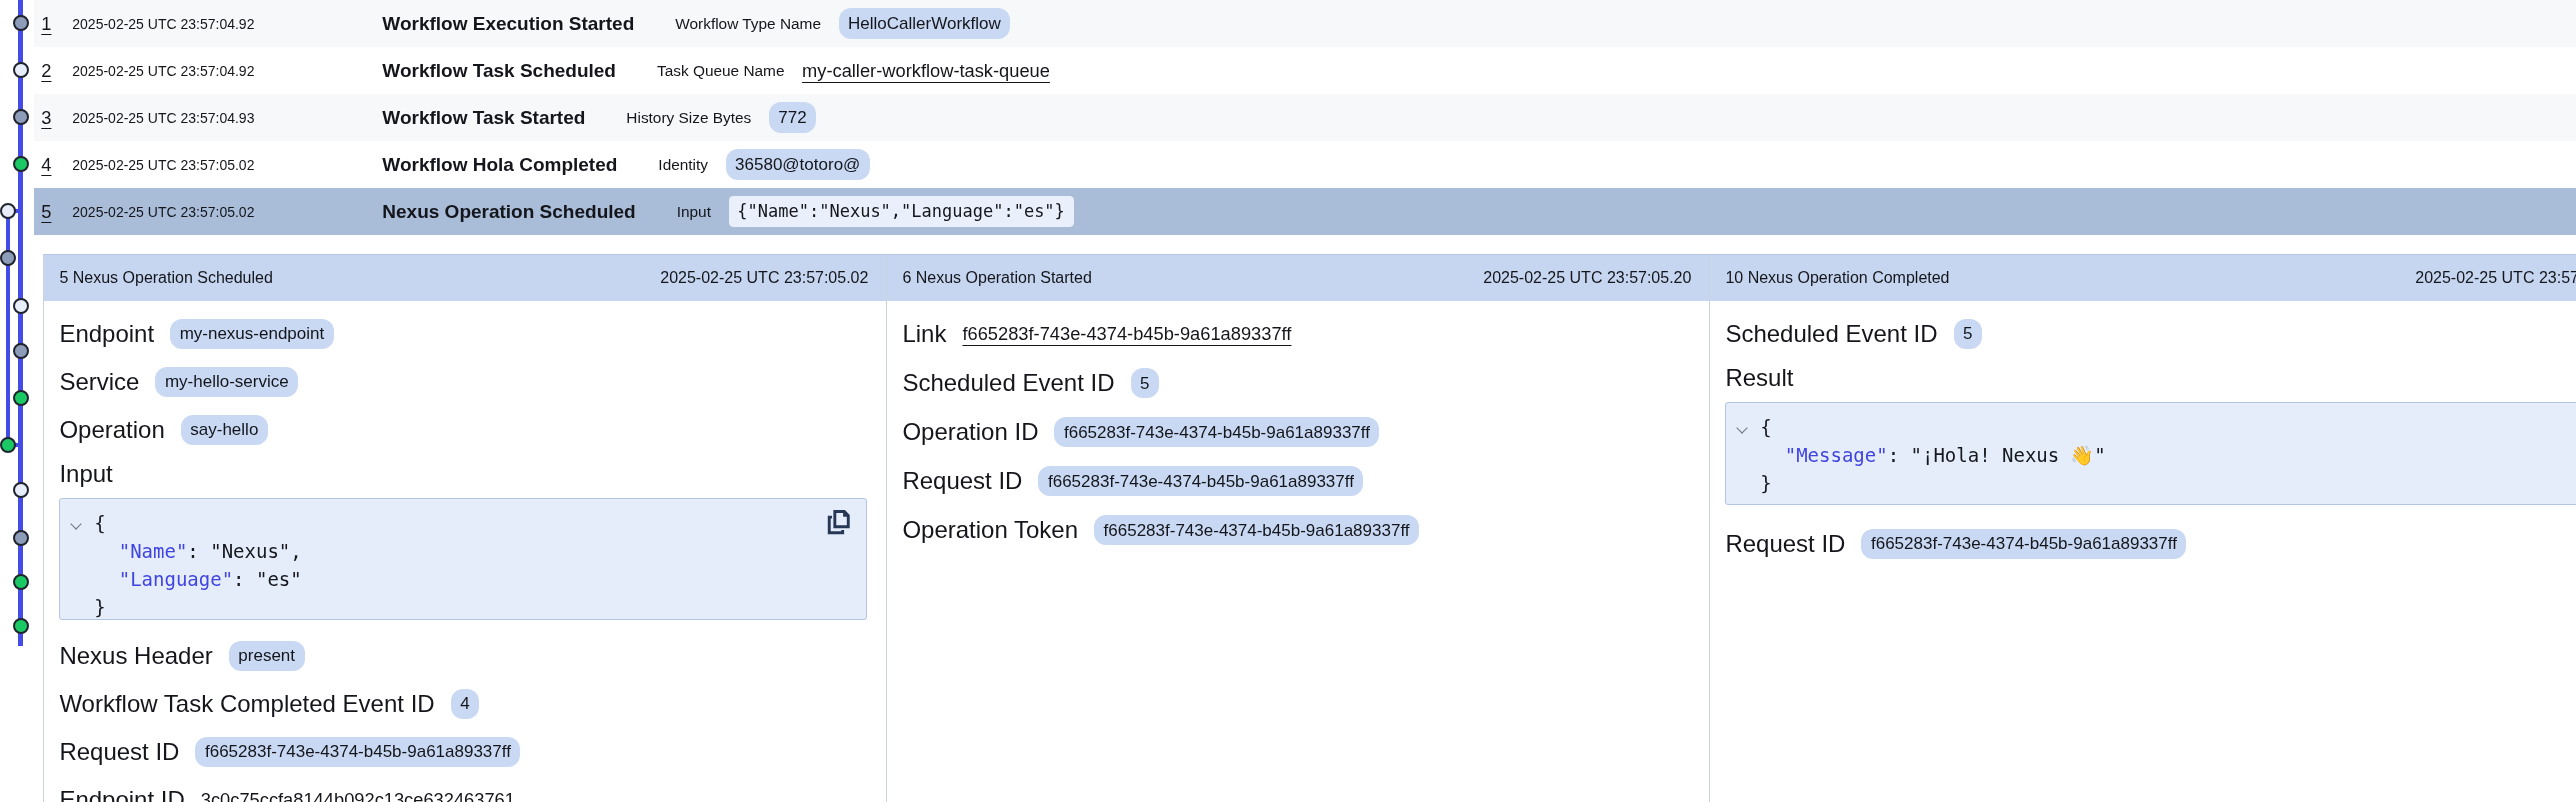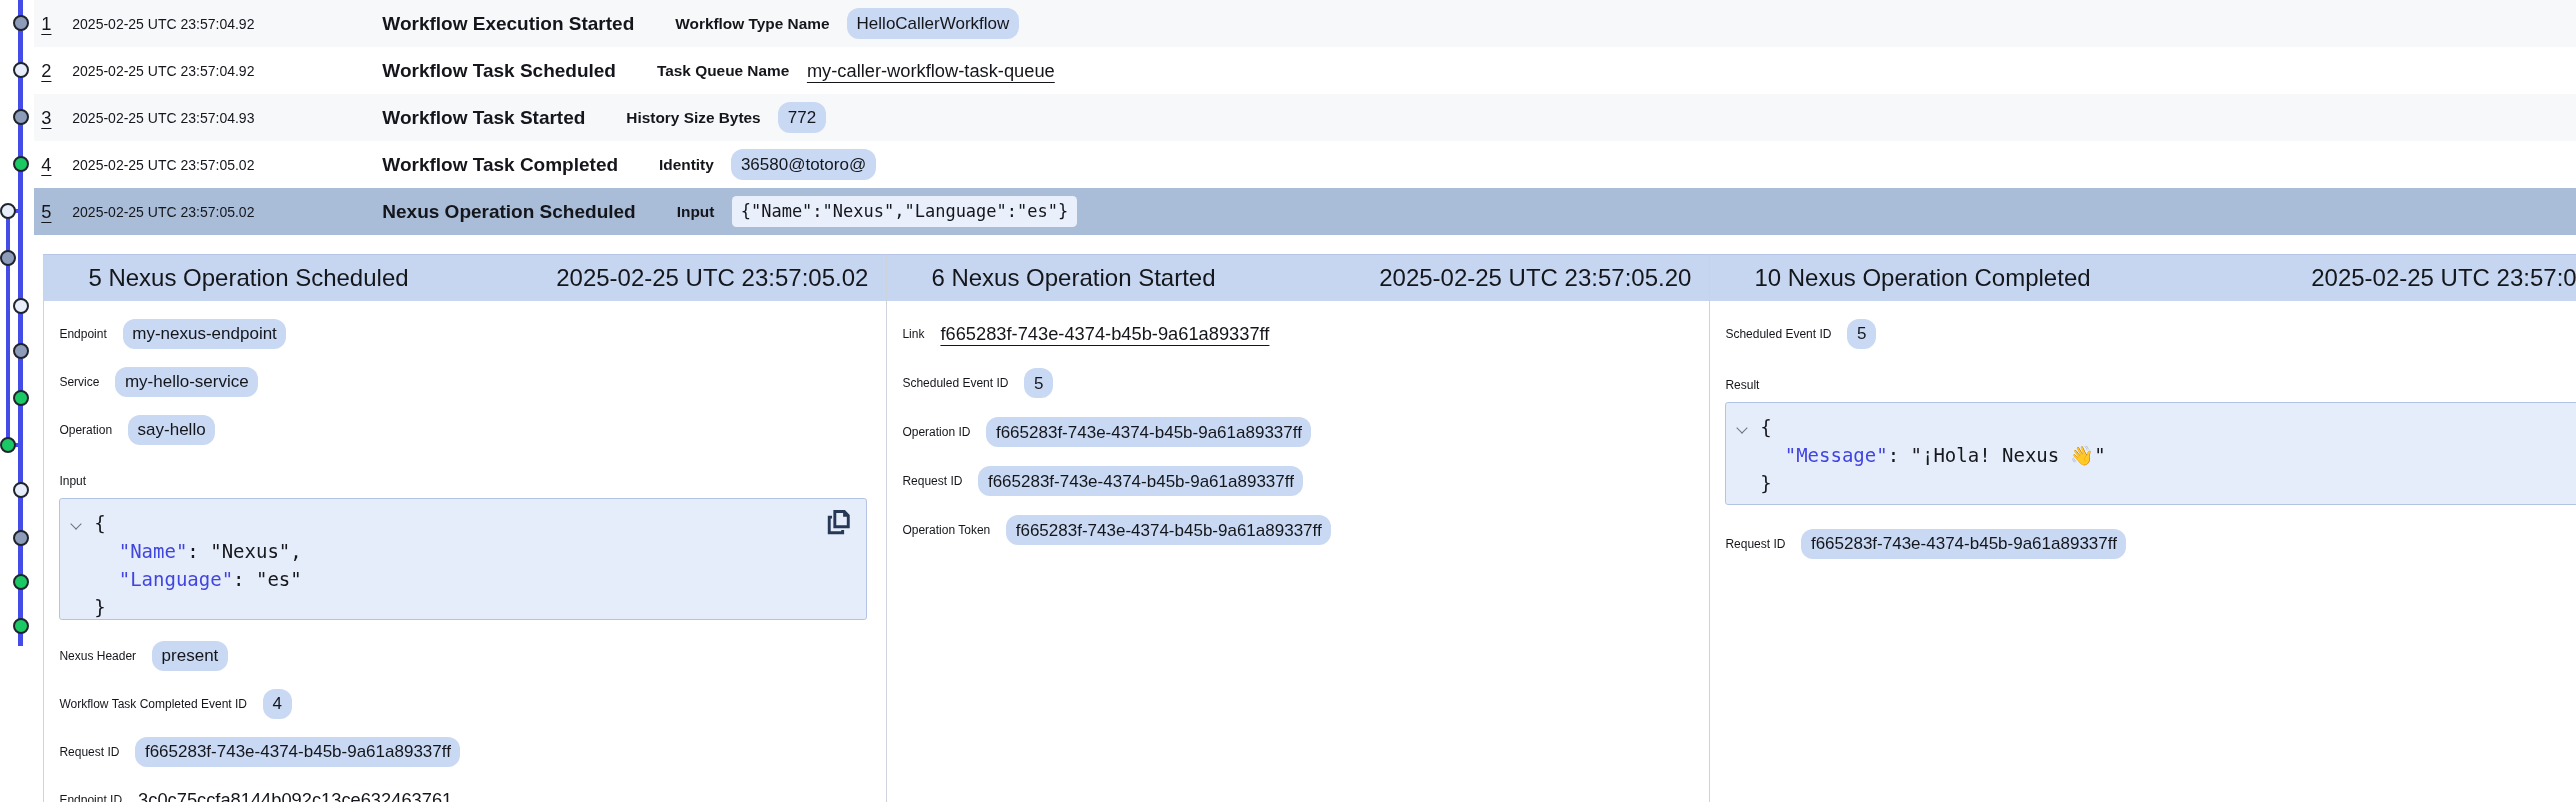--- a/index.html
+++ b/index.html
@@ -21,36 +21,36 @@
   .marker.completed { background:var(--marker_completed); }
 
   
   .event-list { position:absolute; left:34px; top:0; width:2542px; }
   .event-row { display:flex; align-items:center; height:47px; padding-left:7.3px; background:#ffffff; }
   .event-row.striped  { background:var(--row_stripe); }
   .event-row.selected { background:var(--selected_row); }
   .num  { font-size:18.3px; text-decoration:underline; text-underline-offset:4.4px; width:31px; }
   .time { font-size:14px; width:310px; }
   .ename { font-size:19px; font-weight:bold; margin-right:41px; }
-  .kv-label { font-size:15.4px; margin-right:17.6px;font-weight:bold; }
+  .kv-label { font-size:15.4px; margin-right:17.6px; }
   .chip { background:var(--chip); border-radius:12px; padding:6.6px 9.5px; font-size:17px; line-height:1; display:inline-block; }
   .chip-mono { background:var(--chip_light); border-radius:4.4px; padding:7.3px 8.8px;
                font-family:"DejaVu Sans Mono", monospace; font-size:17px; line-height:1; display:inline-block; }
   .vlink { color:#14161b; font-size:18.3px; text-decoration:underline; text-underline-offset:5.1px; cursor:pointer; }
 
   
   .panels { position:absolute; left:43px; top:254px; height:549px; display:flex; z-index:2; }
   .panel { border-left:1.5px solid #cdd3dc; border-top:1.5px solid #b7c6e4; height:549px; overflow:hidden; }
   .panel:last-child { border-right:1.5px solid #cdd3dc; }
   .panel-header { height:46px; background:var(--panel_header); display:flex; align-items:center;
                   justify-content:space-between; padding:0 17.6px 0 15.4px; }
-  .panel-title, .panel-time { font-size:24px;margin-left:29px; }
+  .panel-title, .panel-time { font-size:16px; }
   .panel-body { padding:8.8px 19px 0 15.4px; }
   .field { display:flex; align-items:center; min-height:48px; }
-  .field .flabel { font-size:12px; margin-right:16px; }
+  .field .flabel { font-size:24px; margin-right:16px; }
   .field.label-only { min-height:34px; align-items:flex-end; }
 
   .codeblock { position:relative; background:var(--code_bg); border:1.5px solid #b3c4e2;
                border-radius:2.9px; margin-top:10.3px; padding:10.3px 14.7px 11.7px 10.3px;
                font-family:"DejaVu Sans Mono", monospace; font-size:19px; color:#16181d; }
   .cl { line-height:28px; white-space:pre; }
   .cl.indent { padding-left:48px; }
   .cl.brace  { padding-left:23.5px; }
   .jkey { color:var(--json_key); }
   .chevron { position:absolute; left:11.7px; top:20.5px; width:8px; height:8px;
@@ -106,21 +106,21 @@
       <span class="num">3</span>
       <span class="time">2025-02-25 UTC 23:57:04.93</span>
       <span class="ename">Workflow Task Started</span>
       <span class="kv-label">History Size Bytes</span>
       <span class="chip">772</span>
     </div>
 
     <div class="event-row">
       <span class="num">4</span>
       <span class="time">2025-02-25 UTC 23:57:05.02</span>
-      <span class="ename">Workflow Task Completed</span>
+      <span class="ename">Workflow Hola Completed</span>
       <span class="kv-label">Identity</span>
       <span class="chip">36580@totoro@</span>
     </div>
 
     <div class="event-row selected">
       <span class="num">5</span>
       <span class="time">2025-02-25 UTC 23:57:05.02</span>
       <span class="ename">Nexus Operation Scheduled</span>
       <span class="kv-label">Input</span>
       <span class="chip-mono">{"Name":"Nexus","Language":"es"}</span>

